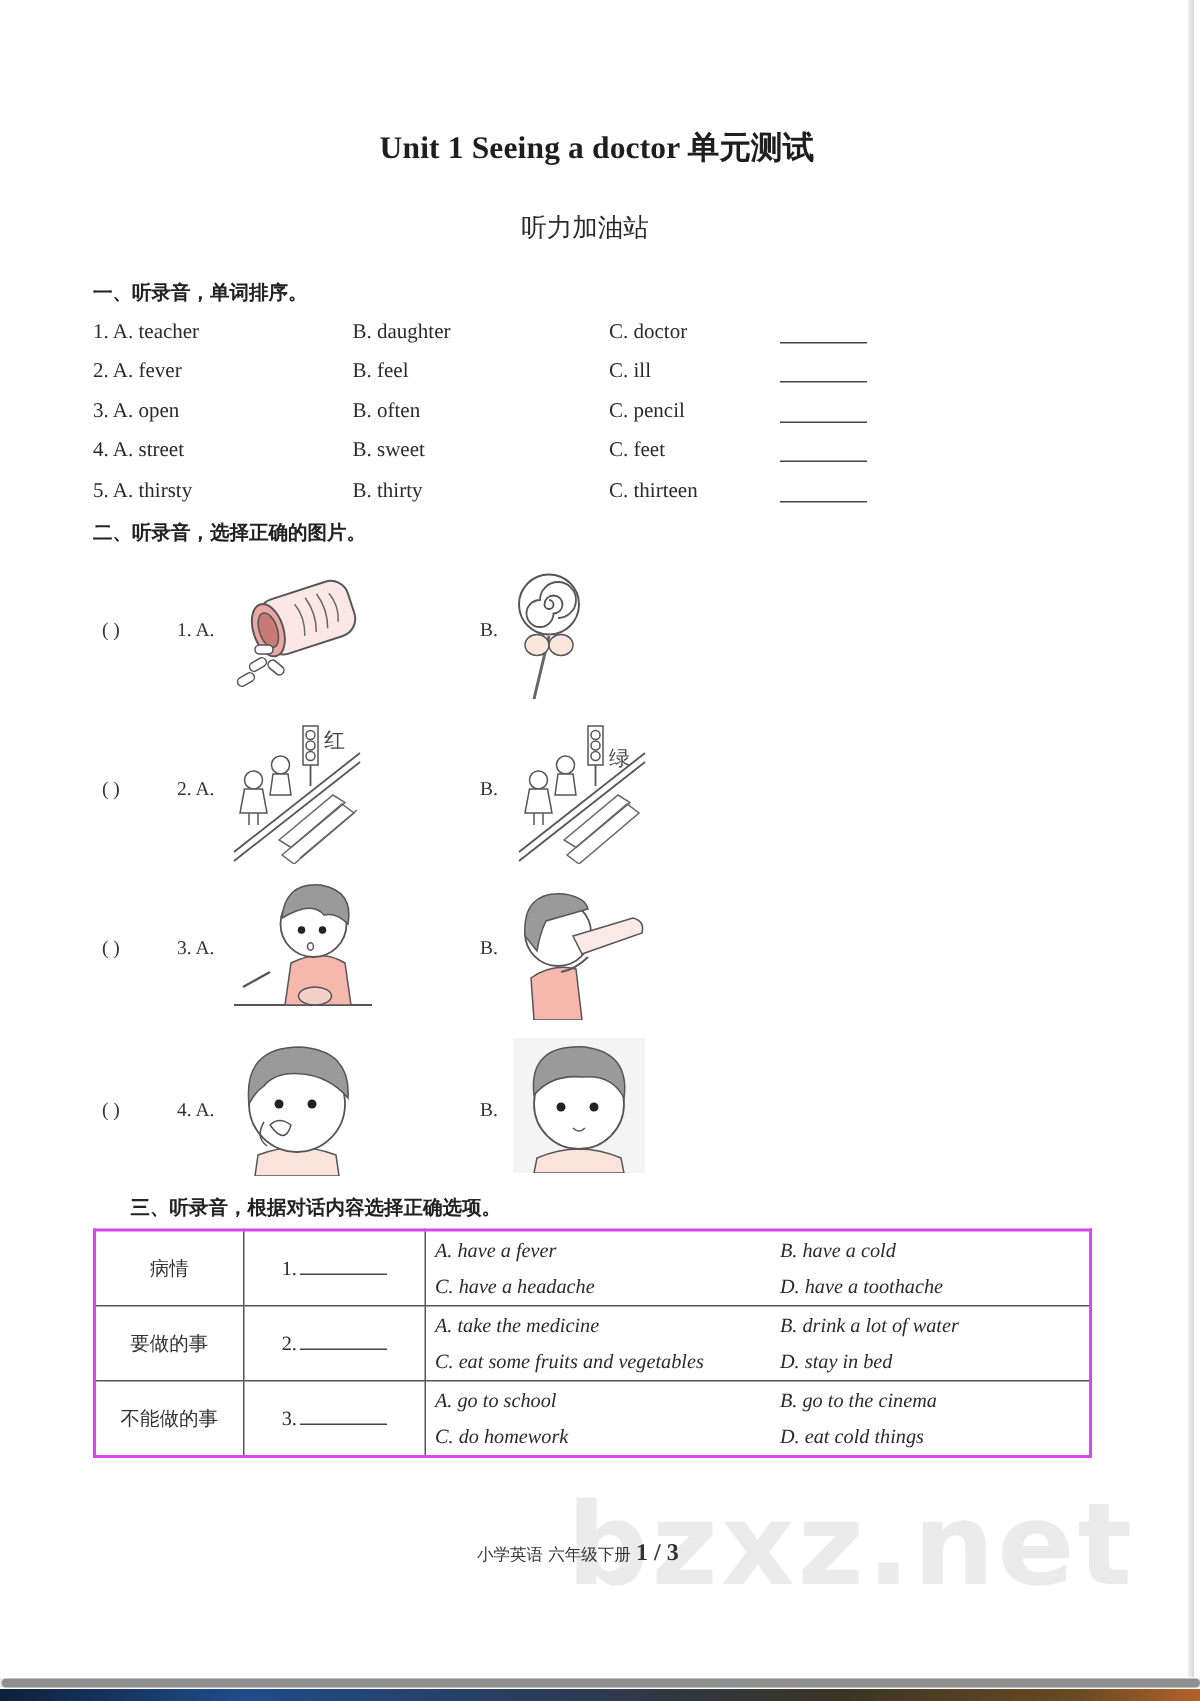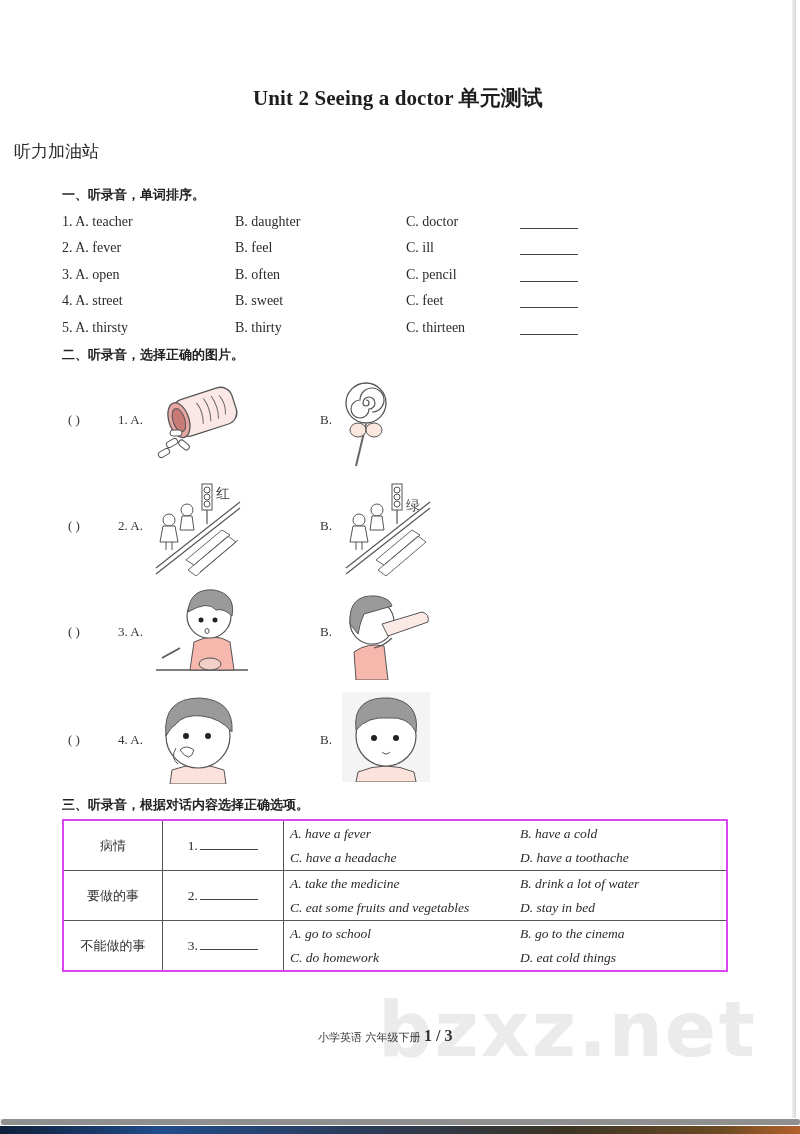--- a/index.html
+++ b/index.html
@@ -3,21 +3,21 @@
   <meta charset="utf-8">
   <style>
     * { box-sizing: border-box; margin: 0; padding: 0; }
     html, body { width: 800px; height: 1134px; overflow: hidden; background: #ffffff; }
     body { position: relative; font-family: "Liberation Serif", "DejaVu Serif", serif; color: #2a2a2a; }
 
     .page { position: absolute; left: 0; top: 0; width: 796px; height: 1118px; background: #fff; }
     .page-edge { position: absolute; right: 0; top: 0; width: 4px; height: 1118px; background: linear-gradient(to right, #f0f0f0, #d8d8d8); }
 
     .title { position: absolute; left: 0; width: 796px; top: 84px; text-align: center; font-size: 21px; font-weight: bold; color: #1e1e1e; letter-spacing: 0.1px; }
-    .subtitle { position: absolute; left: 14px; width: 780px; top: 140px; font-size: 17px; color: #2a2a2a; font-family: "DejaVu Sans", sans-serif; }
+    .subtitle { position: absolute; left: 0; width: 780px; top: 140px; text-align: center; font-size: 17px; color: #2a2a2a; font-family: "DejaVu Sans", sans-serif; }
 
     .section-head { position: absolute; left: 62px; font-size: 13px; font-weight: bold; font-family: "DejaVu Sans", sans-serif; color: #222; }
 
     .word-row { position: absolute; left: 62px; height: 20px; font-size: 14px; width: 540px; }
     .word-row span { position: absolute; top: 0; white-space: nowrap; }
     .word-row .c1 { left: 0; }
     .word-row .c2 { left: 173px; }
     .word-row .c3 { left: 344px; }
     .word-row .blank { left: 458px; top: 14px; width: 58px; border-bottom: 1px solid #444; height: 0; }
 
@@ -47,21 +47,21 @@
     svg { display: block; }
   </style>
 </head>
 <body>
 
 <div class="page">
   <div class="page-edge"></div>
 
   <div class="watermark">bzxz.net</div>
 
-  <div class="title">Unit 2 Seeing a doctor 单元测试</div>
+  <div class="title">Unit 1 Seeing a doctor 单元测试</div>
   <div class="subtitle">听力加油站</div>
 
   <div class="section-head" style="top:186px;">一、听录音，单词排序。</div>
 
   <div class="word-row" style="top:214px;">
     <span class="c1">1. A. teacher</span>
     <span class="c2">B. daughter</span>
     <span class="c3">C. doctor</span>
     <span class="blank"></span>
   </div>
@@ -218,21 +218,21 @@
         <path d="M16 80 q28 -12 56 0 l2 10 h-60 z" fill="#fbe3dc" stroke="#555" stroke-width="1"></path>
         <circle cx="44" cy="44" r="30" fill="#fff" stroke="#555" stroke-width="1.2"></circle>
         <path d="M14 38 q-4 -34 34 -32 q30 4 26 34 q-8 -16 -28 -14 q-20 -2 -32 12 z" fill="#9a9a9a" stroke="#555" stroke-width="1"></path>
         <circle cx="32" cy="46" r="3" fill="#222"></circle>
           <circle cx="54" cy="46" r="3" fill="#222"></circle>
         <path d="M40 60 q4 4 8 0" fill="none" stroke="#555" stroke-width="1"></path>
       </svg>
     </div>
   </div>
 
-  <div class="section-head" style="top:796px;">三、听录音，根据对话内容选择正确选项。</div>
+  <div class="section-head" style="top:796px;margin-left:25px;">三、听录音，根据对话内容选择正确选项。</div>
 
   <table class="q3">
     <tbody>
         <tr>
       <td class="cat">病情</td>
       <td class="num"><span>1.</span><span class="blank"></span></td>
       <td class="opts">
         <div class="opt-grid">
           <span>A. have a fever</span>
           <span>B. have a cold</span>

